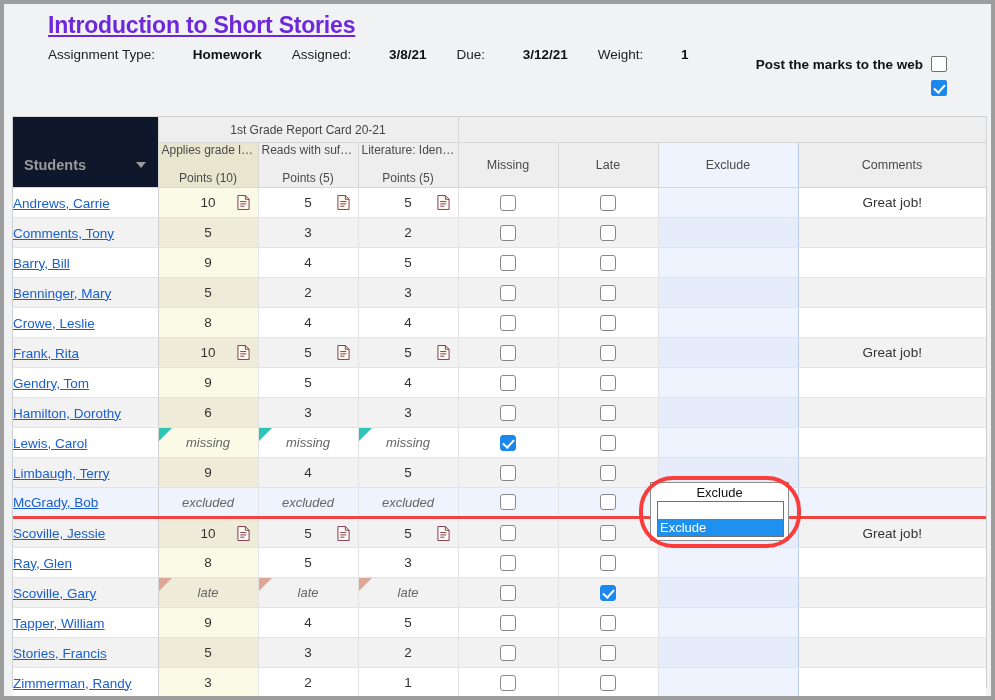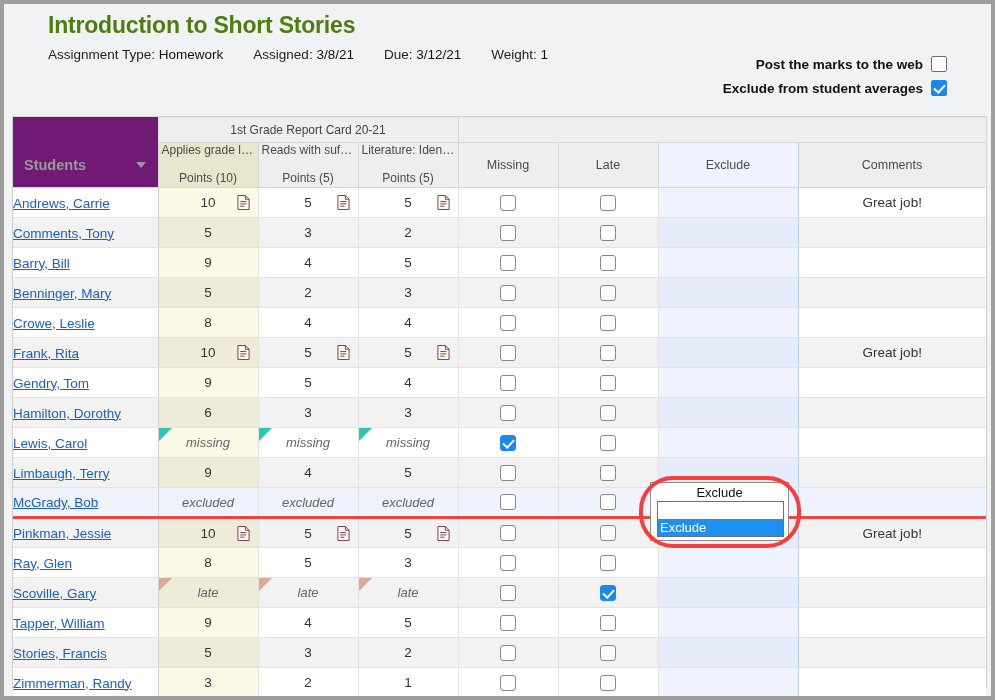--- a/index.html
+++ b/index.html
@@ -13,29 +13,29 @@
     position: absolute;
     left: 4px; top: 4px;
     width: 987px; height: 692px;
     background: #f1f2f4;
     overflow: hidden;
   }
 
   
   .hdr { padding: 6px 0 0 44px; }
   .title {
-    font-size: 23px; font-weight: bold; color: #4d7c0f;
-    letter-spacing: -0.2px; line-height: 30px;
+    font-size: 23px; font-weight: bold; color: #6d28d9;
+    letter-spacing: -0.2px; line-height: 30px; text-decoration: underline;
   }
   .meta {
     margin-top: 7px; font-size: 13.5px; color: #222;
     display: flex; align-items: center; gap: 0;
   }
   .meta .lbl { color: #222; font-weight: normal; }
-  .meta .val { font-weight: normal; color: #111; }
+  .meta .val { font-weight: bold; color: #111; margin-left: 34px; }
   .meta .grp { margin-right: 30px; white-space: nowrap; }
 
   .opts {
     position: absolute; right: 44px; top: 44px;
     text-align: right; font-size: 13.5px; font-weight: bold; color: #111;
   }
   .optrow { display: flex; align-items: flex-end; justify-content: flex-end; height: 24px; }
   .optrow .txt { margin-right: 8px; }
   .cbx {
     width: 16px; height: 16px; border: 1px solid #6f6f6f;
@@ -81,21 +81,21 @@
   .colhdr.tan { background: #e8e6cf; }
   .colhdr .l1 {
     display:block; white-space: nowrap; overflow: hidden; text-overflow: ellipsis;
     padding: 0 3px; line-height: 15px;
   }
   .colhdr .l2 { display:block; line-height: 17px; margin-top: 12px; }
   .colhdr.simple { font-size: 12.5px; }
   .colhdr.exclude-h { background:#eef3fd; border-left:1px solid #b8cdf0; border-right:1px solid #b8cdf0; }
 
   .stuhdr {
-    height: 67px; background: #701a75; border: 1px solid #d7d7d7; border-left: none;
+    height: 67px; background: #0f172a; border: 1px solid #d7d7d7; border-left: none;
     vertical-align: bottom; position: relative;
   }
   .stuhdr .sl {
     position: absolute; left: 11px; bottom: 14px;
     font-size: 14.5px; font-weight: bold; color: #9a9a9a;
   }
   .caret {
     position: absolute; right: 12px; bottom: 19px;
     width: 0; height: 0; border-left: 5px solid transparent;
     border-right: 5px solid transparent; border-top: 6px solid #9a9a9a;
@@ -210,21 +210,20 @@
       </span>
     </div>
   </div>
 
   <div class="opts">
     <div class="optrow">
       <span class="txt">Post the marks to the web</span>
       <span class="cbx"></span>
     </div>
     <div class="optrow">
-      <span class="txt">Exclude from student averages</span>
       <span class="cbx on"></span>
     </div>
   </div>
 
 
   <div class="grid">
     <table class="g">
       <colgroup>
         <col style="width:145px">
           <col style="width:100px">
@@ -416,21 +415,21 @@
             <td class="stu"><a>McGrady, Bob</a></td>
             <td class="c score1"><span class="ital">excluded</span></td>
             <td class="c"><span class="ital">excluded</span></td>
             <td class="c"><span class="ital">excluded</span></td>
             <td class="c"><span class="ckbox"></span></td>
             <td class="c"><span class="ckbox"></span></td>
             <td class="c excol"></td>
             <td class="c" style="border-right: none;"><span class="cmt"></span></td>
           </tr>
           <tr class="r odd">
-            <td class="stu"><a>Pinkman, Jessie</a></td>
+            <td class="stu"><a>Scoville, Jessie</a></td>
             <td class="c score1"><span class="num">10</span><svg class="docicon" viewBox="0 0 14 16">
                 <path d="M1 0.5 H9 L13 4.5 V15.5 H1 Z" fill="#fffef0" stroke="#7a2f4a" stroke-width="1"></path>
                 <path d="M9 0.5 V4.5 H13" fill="none" stroke="#7a2f4a" stroke-width="1"></path>
                 <g stroke="#7a2f4a" stroke-width="1">
                   <line x1="3.5" y1="7" x2="10" y2="7"></line>
                   <line x1="3.5" y1="9.5" x2="10" y2="9.5"></line>
                   <line x1="3.5" y1="12" x2="8" y2="12"></line>
                 </g>
               </svg></td>
             <td class="c"><span class="num">5</span><svg class="docicon" viewBox="0 0 14 16">

